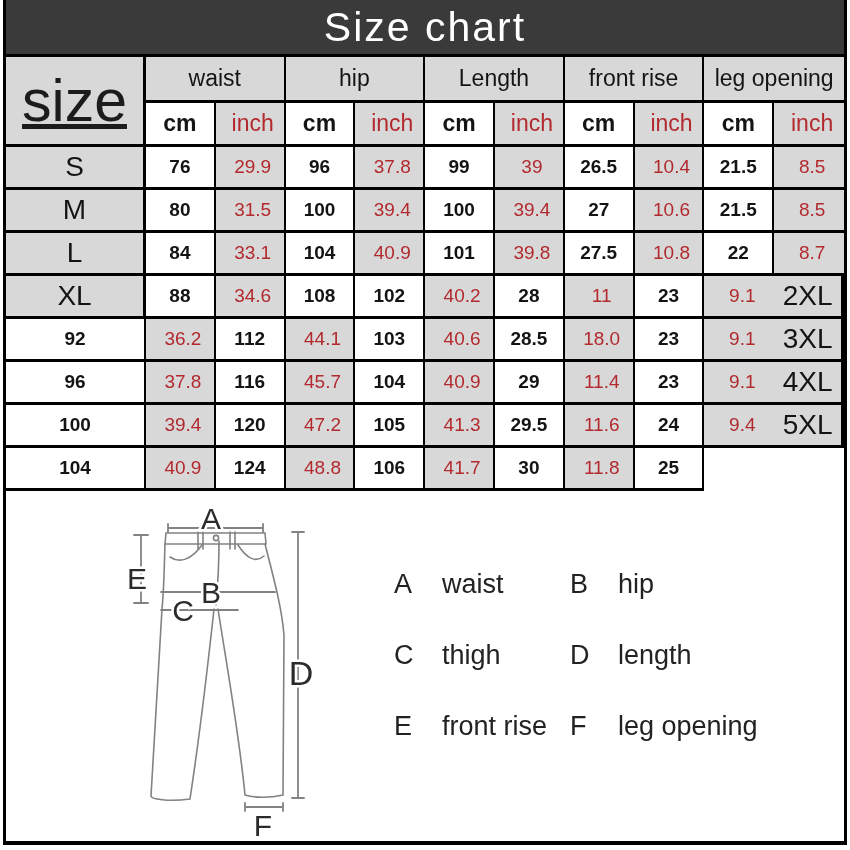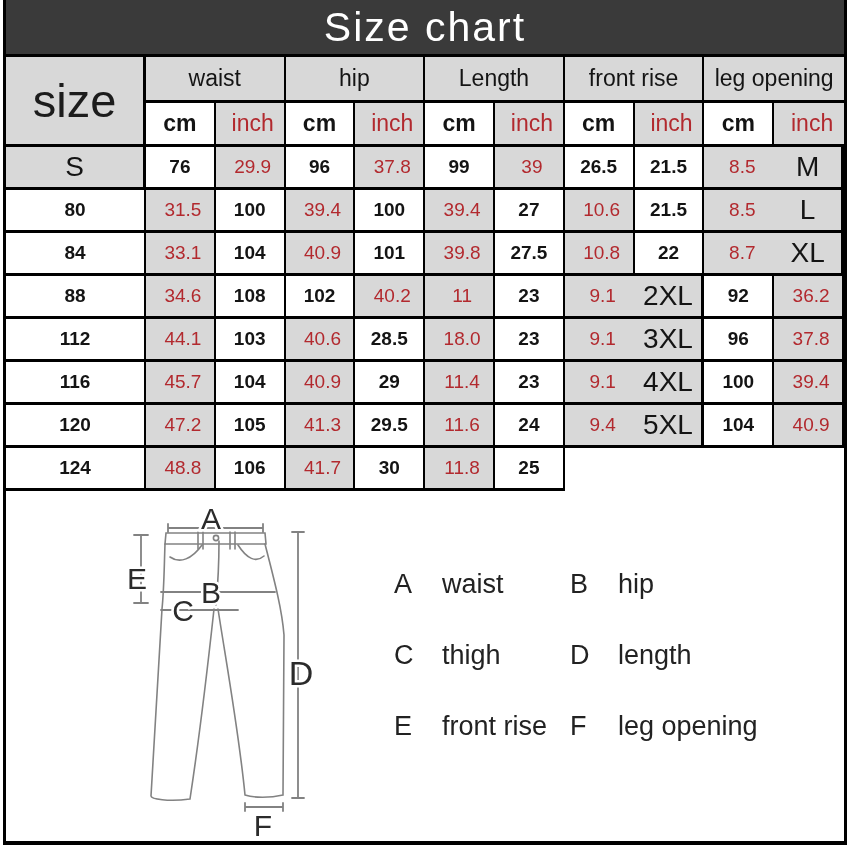--- a/index.html
+++ b/index.html
@@ -13,21 +13,21 @@
     border-bottom:3px solid var(--border-color,#000);color:#fff;
     display:flex;align-items:center;justify-content:center;
     font-size:41px;letter-spacing:2px;}
   .size-table{display:grid;grid-template-columns:140px repeat(10,1fr);
     grid-template-rows:46px 44px;grid-auto-rows:43px;flex:0 0 auto;}
   .cell{display:flex;align-items:center;justify-content:center;
     box-sizing:border-box;border-right:2px solid var(--border-color,#000);
     border-bottom:3px solid var(--border-color,#000);background:#fff;color:#141414;}
   .cell.last{border-right:none;}
   .size-head{grid-row:1/3;grid-column:1;background:var(--header-bg,#d8d8d8);
-    font-size:47px;color:#1c1c1c;border-right:3px solid var(--border-color,#000);}
+    font-size:59px;color:#1c1c1c;border-right:3px solid var(--border-color,#000);text-decoration:underline;}
   .group{grid-column:span 2;background:var(--header-bg,#d8d8d8);font-size:23px;}
   .unit{font-size:23px;}
   .cell.cm{background:#fff;font-weight:bold;}
   .cell.inch{background:var(--header-bg,#d8d8d8);color:var(--inch-red,#b2292e);padding-left:6px;}
   .row-label{background:var(--header-bg,#d8d8d8);font-size:28px;
     border-right:3px solid var(--border-color,#000);}
   .val{font-size:19px;}
   .diagram{position:relative;flex:1;background:#fff;overflow:hidden;}
   .pants-svg{position:absolute;left:92px;top:2px;}
   .legend{position:absolute;left:388px;top:78px;display:grid;
@@ -63,20 +63,21 @@
     <div class="cell unit inch last">inch</div>
 
   <div class="cell row-label">S</div>
       <div class="cell val cm">76</div>
       <div class="cell val inch">29.9</div>
       <div class="cell val cm">96</div>
       <div class="cell val inch">37.8</div>
       <div class="cell val cm">99</div>
       <div class="cell val inch">39</div>
       <div class="cell val cm">26.5</div>
+      <div class="cell val inch">10.4</div>
       <div class="cell val cm">21.5</div>
       <div class="cell val inch last">8.5</div>
       <div class="cell row-label">M</div>
       <div class="cell val cm">80</div>
       <div class="cell val inch">31.5</div>
       <div class="cell val cm">100</div>
       <div class="cell val inch">39.4</div>
       <div class="cell val cm">100</div>
       <div class="cell val inch">39.4</div>
       <div class="cell val cm">27</div>
@@ -93,20 +94,21 @@
       <div class="cell val cm">27.5</div>
       <div class="cell val inch">10.8</div>
       <div class="cell val cm">22</div>
       <div class="cell val inch last">8.7</div>
       <div class="cell row-label">XL</div>
       <div class="cell val cm">88</div>
       <div class="cell val inch">34.6</div>
       <div class="cell val cm">108</div>
       <div class="cell val cm">102</div>
       <div class="cell val inch">40.2</div>
+      <div class="cell val cm">28</div>
       <div class="cell val inch">11</div>
       <div class="cell val cm">23</div>
       <div class="cell val inch last">9.1</div>
       <div class="cell row-label">2XL</div>
       <div class="cell val cm">92</div>
       <div class="cell val inch">36.2</div>
       <div class="cell val cm">112</div>
       <div class="cell val inch">44.1</div>
       <div class="cell val cm">103</div>
       <div class="cell val inch">40.6</div>

